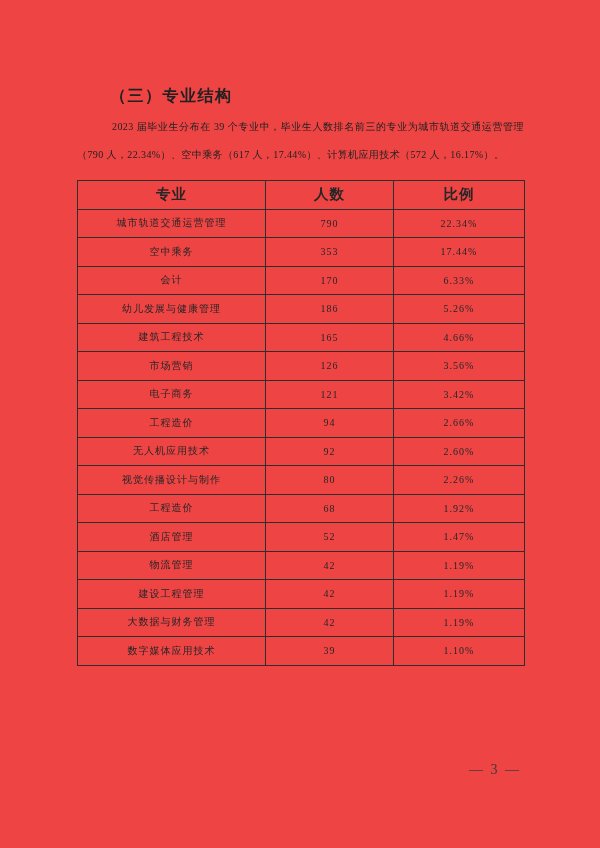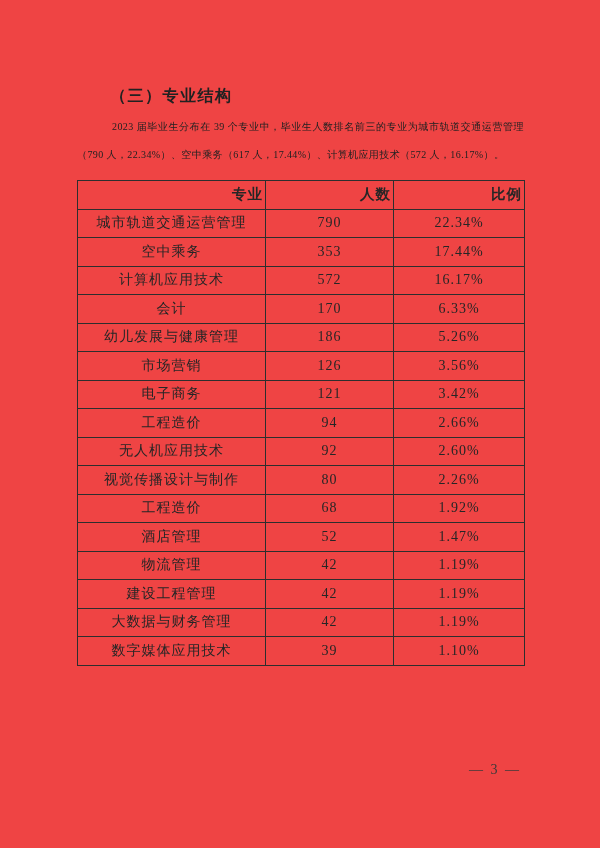--- a/index.html
+++ b/index.html
@@ -45,30 +45,29 @@
   }
   .majors-table col.c1 { width: 188px; }
   .majors-table col.c2 { width: 128px; }
   .majors-table col.c3 { width: 131px; }
   .majors-table th, .majors-table td {
     border: 1px solid #2e2e2e;
     text-align: center;
     vertical-align: middle;
     height: 27.5px;
     padding: 0 2px;
-    font-size: 14px;
+    font-size: 10px;
     letter-spacing: 1px;
     color: #262626;
     white-space: nowrap;
     overflow: hidden;
   }
   .majors-table th {
     font-weight: bold;
     font-size: 14.5px;
-    text-align: right;
   }
   .page-footer {
     position: absolute;
     right: 79px;
     top: 762px;
     font-size: 14px;
     letter-spacing: 2px;
     color: #3a3a3a;
   }
 </style>
@@ -97,33 +96,33 @@
             <td>城市轨道交通运营管理</td>
             <td>790</td>
             <td>22.34%</td>
           </tr>
           <tr>
             <td>空中乘务</td>
             <td>353</td>
             <td>17.44%</td>
           </tr>
           <tr>
-            <td>计算机应用技术</td>
-            <td>572</td>
-            <td>16.17%</td>
-          </tr>
-          <tr>
             <td>会计</td>
             <td>170</td>
             <td>6.33%</td>
           </tr>
           <tr>
             <td>幼儿发展与健康管理</td>
             <td>186</td>
             <td>5.26%</td>
+          </tr>
+          <tr>
+            <td>建筑工程技术</td>
+            <td>165</td>
+            <td>4.66%</td>
           </tr>
           <tr>
             <td>市场营销</td>
             <td>126</td>
             <td>3.56%</td>
           </tr>
           <tr>
             <td>电子商务</td>
             <td>121</td>
             <td>3.42%</td>

